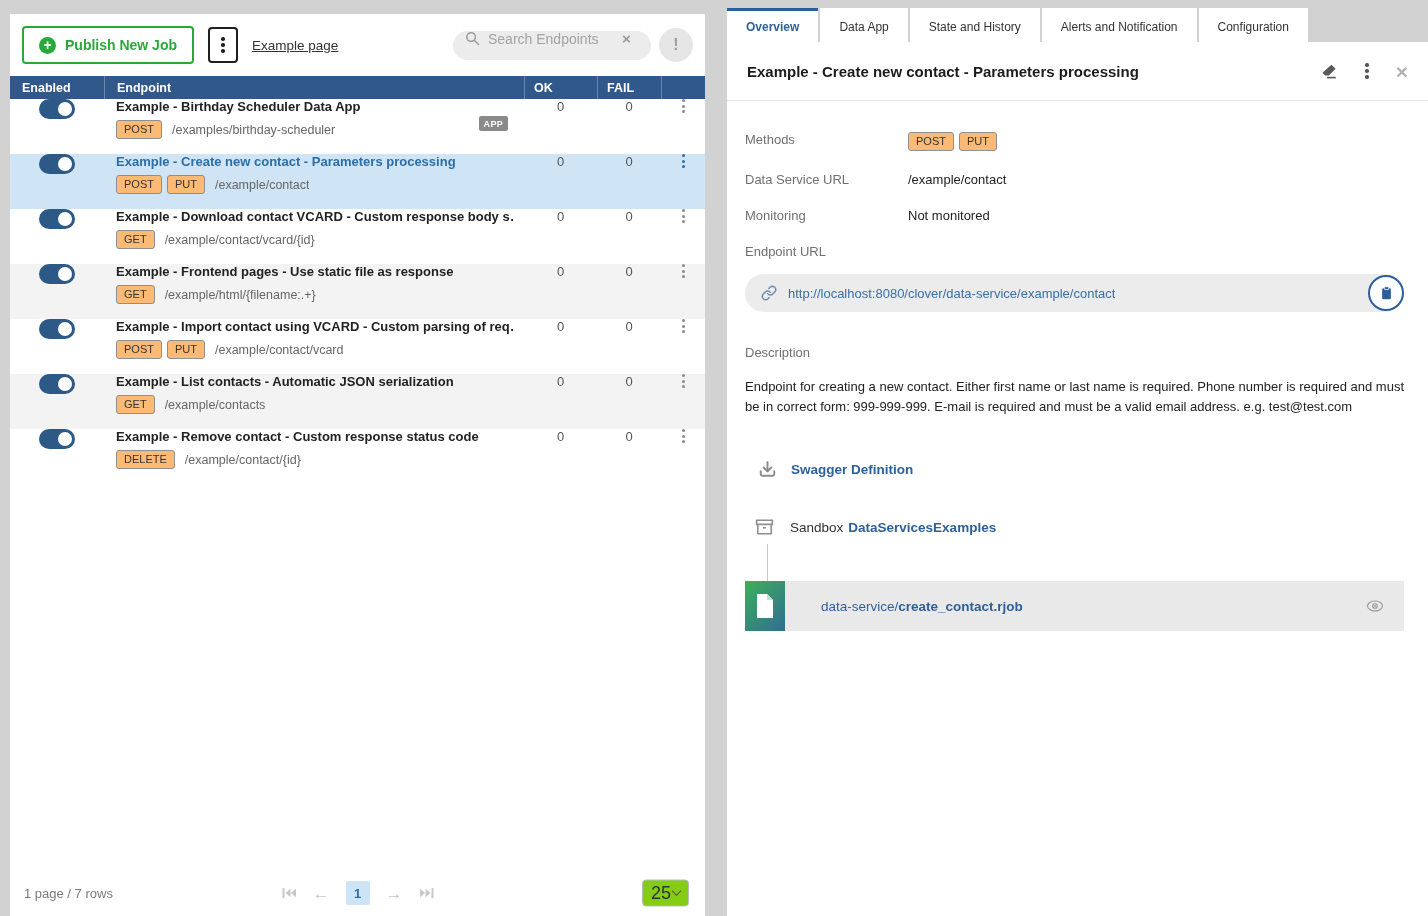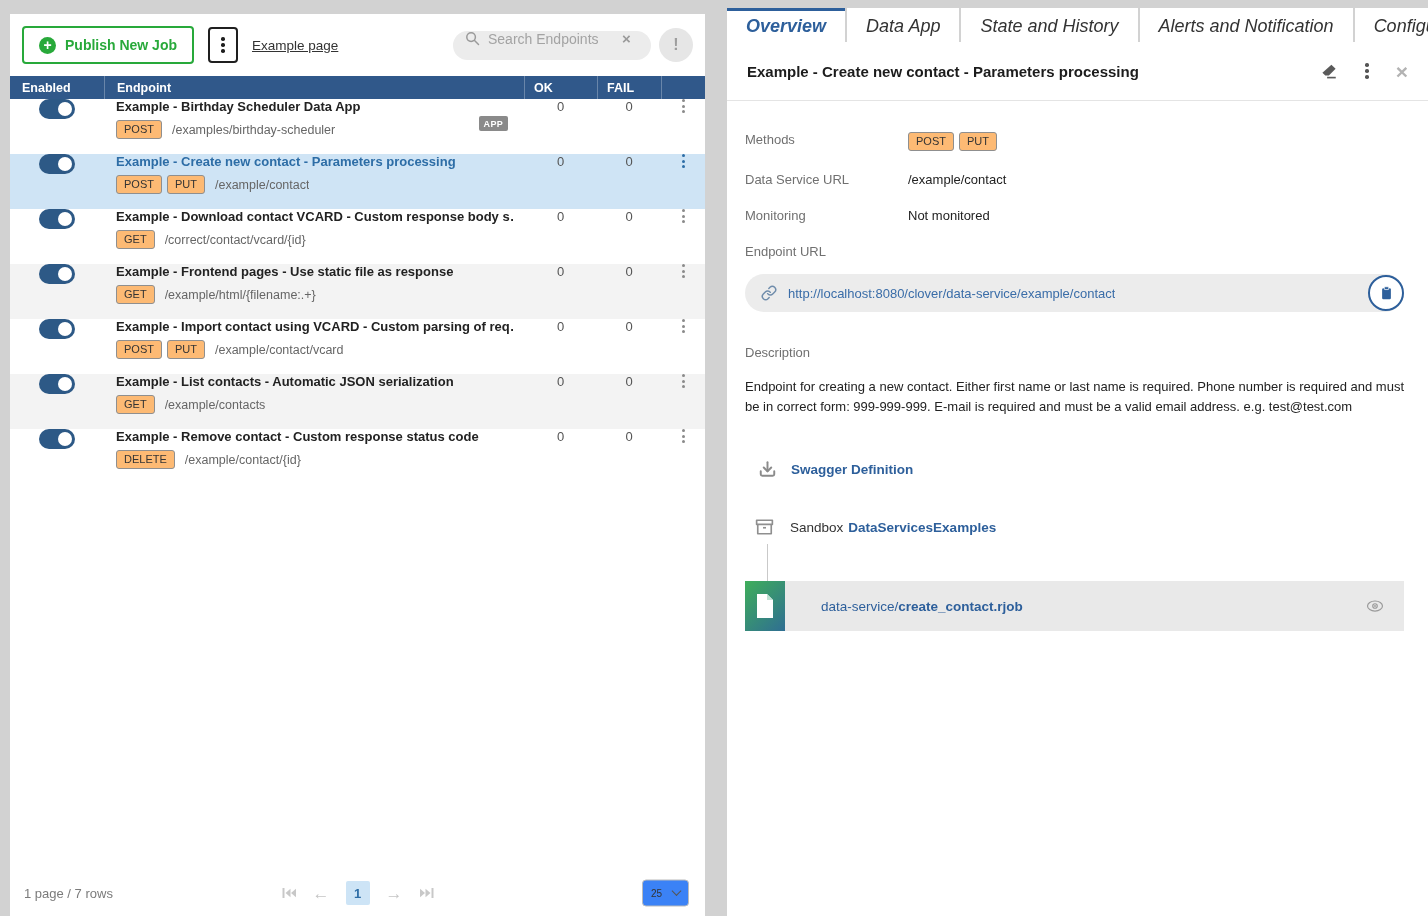--- a/index.html
+++ b/index.html
@@ -52,26 +52,26 @@
   .row .c-ok,.row .c-fail{text-align:center;font-size:13px;color:#555;padding-left:0;}
   .row .c-actions{display:flex;justify-content:center;}
   .row .kebab{color:#8a8a8a;cursor:pointer;}
   .row.selected .kebab{color:#2d6da6;}
   
   .pagination{height:46px;flex:none;display:flex;align-items:center;padding:0 14px;position:relative;}
   .pg-summary{font-size:13px;color:#7b7b7b;}
   .pager{position:absolute;left:50%;transform:translateX(-50%);display:flex;align-items:center;gap:16px;}
   .pg-btn{display:inline-flex;align-items:center;justify-content:center;cursor:pointer;background:none;border:0;color:#c5c5c5;font-size:17px;line-height:1;}
   .page-num{width:24px;height:24px;background:#cde4f6;color:#2d6da6;font-weight:bold;font-size:13px;display:flex;align-items:center;justify-content:center;border-radius:2px;}
-  .pagesize{position:absolute;right:16px;top:50%;transform:translateY(-50%);width:47px;height:27px;border:1px solid #bbb;border-radius:4px;display:flex;align-items:center;justify-content:space-between;padding:0 8px;font-size:10px;color:#333;background:#3b82f6;cursor:pointer;}
+  .pagesize{position:absolute;right:16px;top:50%;transform:translateY(-50%);width:47px;height:27px;border:1px solid #bbb;border-radius:4px;display:flex;align-items:center;justify-content:space-between;padding:0 8px;font-size:18px;color:#333;background:#84cc16;cursor:pointer;}
   .chev{width:7px;height:7px;border-right:1.8px solid #555;border-bottom:1.8px solid #555;transform:rotate(45deg);margin-top:-4px;}
   
   .right-panel{position:absolute;left:727px;top:0;right:0;bottom:0;}
   .tabs{display:flex;gap:2px;margin-top:8px;height:34px;}
-  .tab{background:#fff;display:flex;align-items:center;padding:12px 19px;font-size:18px;color:#333;border-top:3px solid transparent;cursor:pointer;white-space:nowrap;font-style:italic;}
+  .tab{background:#fff;display:flex;align-items:center;padding:12px 19px;font-size:12px;color:#333;border-top:3px solid transparent;cursor:pointer;white-space:nowrap;}
   .tab.active{color:#2d5f9b;font-weight:bold;border-top:3px solid #2d5f9b;}
   .panel-body{position:absolute;top:42px;left:0;right:0;bottom:0;background:#fff;overflow:hidden;}
   .panel-header{height:59px;display:flex;align-items:center;padding:0 20px;border-bottom:1px solid #e4e4e4;}
   .panel-title{font-size:15px;font-weight:bold;color:#1c1c1c;flex:1;}
   .header-icons{display:flex;align-items:center;gap:27px;}
   .icon-btn{background:none;border:0;cursor:pointer;display:inline-flex;align-items:center;justify-content:center;padding:0;}
   .panel-header .kebab{color:#555;}
   .close-x{color:#b3b3b3;font-size:21px;font-weight:bold;line-height:1;}
   .content{padding:31px 24px 0 18px;}
   .field{display:flex;margin-bottom:21px;font-size:13px;align-items:flex-start;}
@@ -194,21 +194,21 @@
       <span class="toggle">
             <i class="knob"></i>
           </span>
     </div>
     <div class="cell c-endpoint">
       <div class="row-title">Example - Download contact VCARD - Custom response body s…</div>
       <div class="row-sub">
         <span class="methods">
   <span class="badge">GET</span>
 </span>
-        <span class="path">/correct/contact/vcard/{id}</span>
+        <span class="path">/example/contact/vcard/{id}</span>
       </div>
 
     </div>
     <div class="cell c-ok">0</div>
     <div class="cell c-fail">0</div>
     <div class="cell c-actions">
       <span class="kebab sm">
             <i></i>
             <i></i>
             <i></i>

